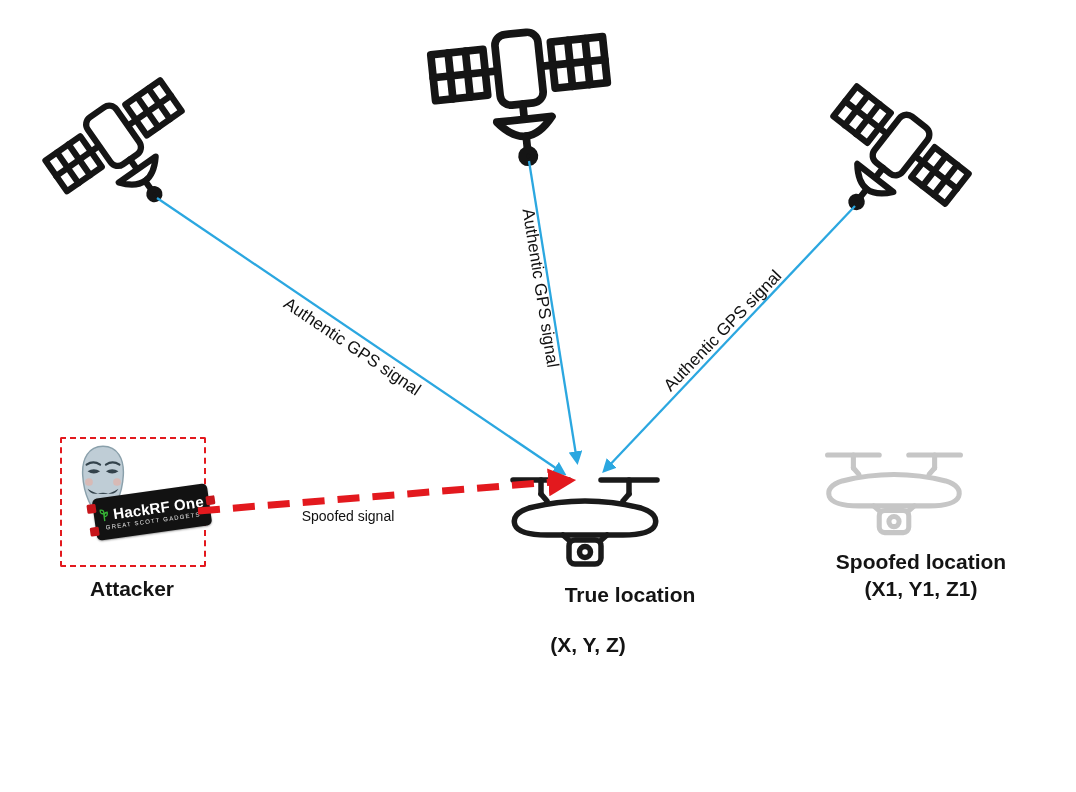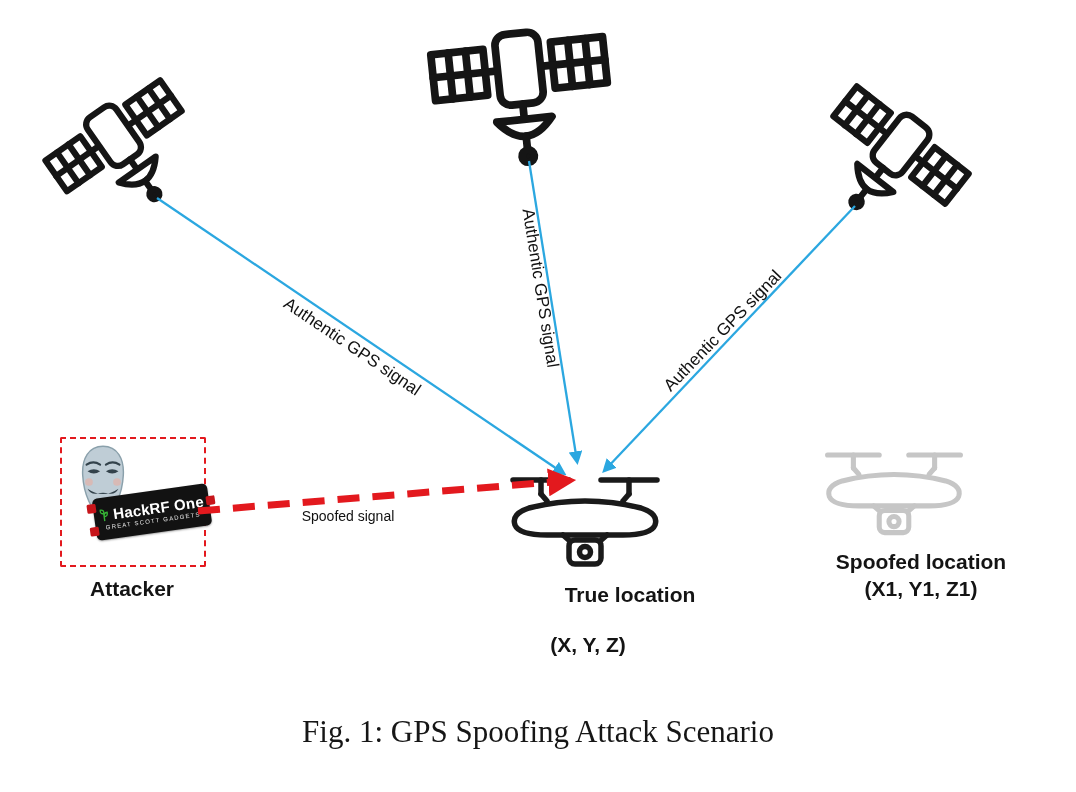--- a/index.html
+++ b/index.html
@@ -178,15 +178,14 @@
   <div class="signal-label lbl-auth-center">Authentic GPS signal</div>
   <div class="signal-label lbl-auth-right">Authentic GPS signal</div>
   <div class="signal-label lbl-spoofed">Spoofed signal</div>
 
   <div class="bold-label" style="left:132px; top:577px;">Attacker</div>
   <div class="bold-label" style="left:588px; top:583px;margin-left:42px;">True location</div>
   <div class="bold-label" style="left:588px; top:633px;">(X, Y, Z)</div>
   <div class="bold-label" style="left:921px; top:550px;">Spoofed location</div>
   <div class="bold-label" style="left:921px; top:577px;text-align:center;">(X1, Y1, Z1)</div>
 
-  <div class="caption">Fig. 1: GPS Spoofing Attack Scenario</div>
 
 </div>
 
 </body></html>

